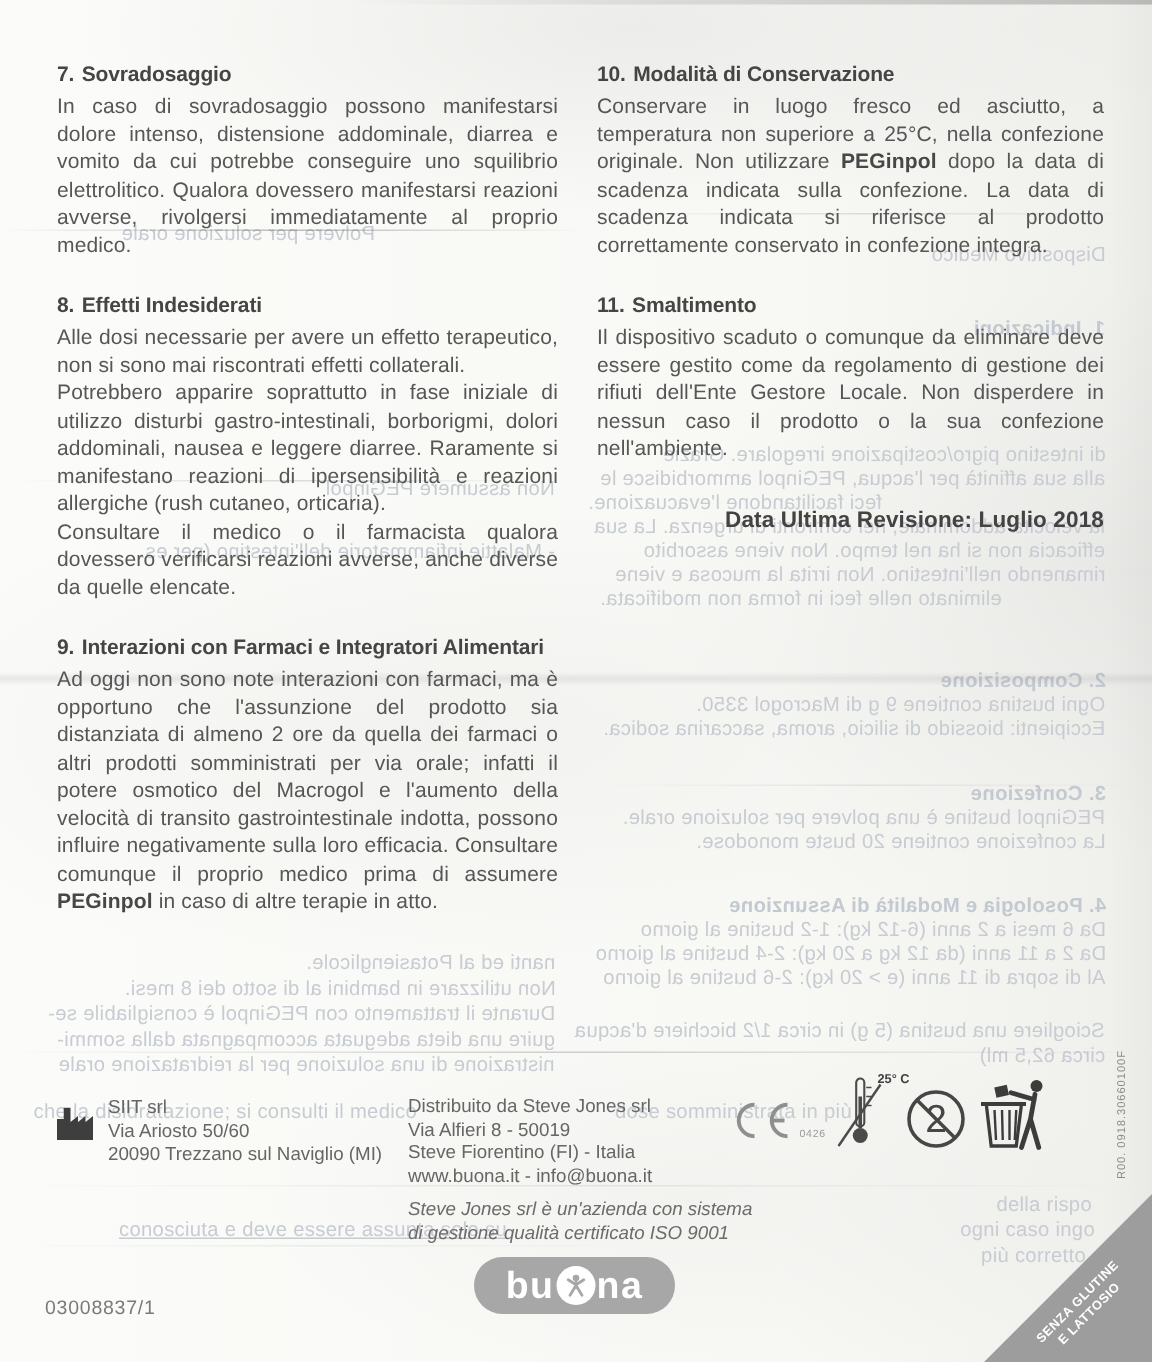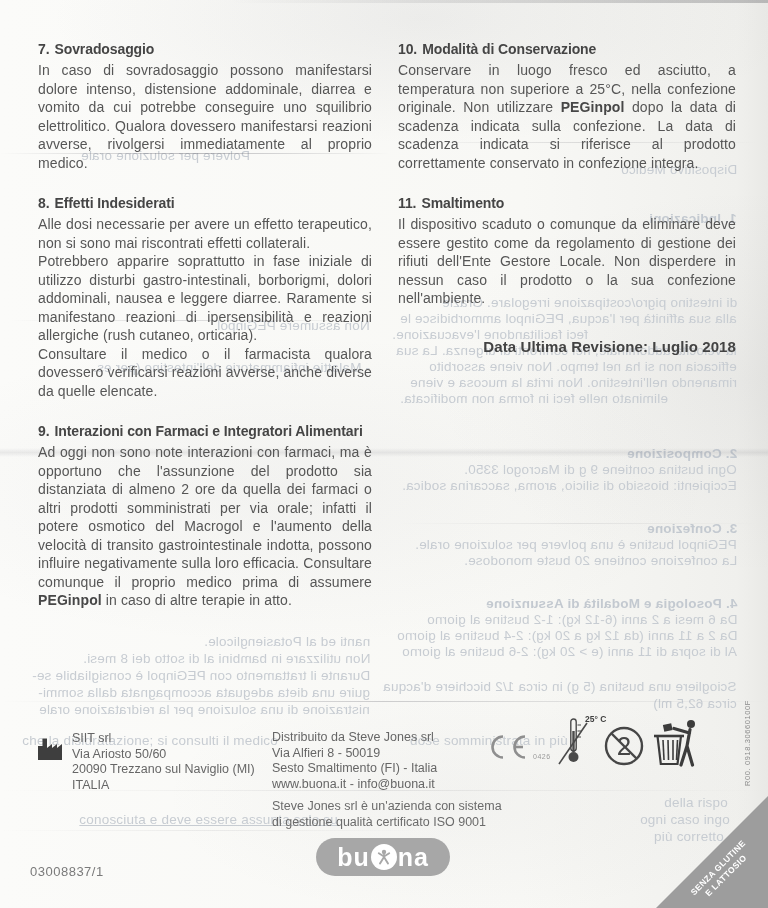--- a/index.html
+++ b/index.html
@@ -30,21 +30,21 @@
   .ghost.m{transform:scaleX(-1);}
   .ghost.gb{font-weight:700;color:#c3c9d0;}
   
   .crease{position:absolute;height:1px;
     background:linear-gradient(90deg,transparent,rgba(110,110,118,.45),transparent);}
   .crease-band{position:absolute;height:9px;
     background:linear-gradient(180deg,transparent,rgba(110,110,118,.12),transparent);}
   
   .ftxt{position:absolute;color:#666;font-size:12.5px;line-height:15.5px;}
   .ftxt .ln{white-space:nowrap;}
-  .note{color:#6b6b6b;}
+  .note{font-style:italic;color:#6b6b6b;}
   .mfr-icon{position:absolute;left:36px;top:736px;}
   .ce{position:absolute;left:486px;top:734px;width:60px;height:34px;}
   .ce .code{position:absolute;left:47px;top:19px;font-size:7px;color:#9a9a9a;letter-spacing:.5px;}
   .sr{position:absolute;width:1px;height:1px;overflow:hidden;clip:rect(0 0 0 0);}
   .thermo{position:absolute;left:556px;top:716px;}
   .thermo-label{position:absolute;left:585px;top:714px;font-size:8.5px;font-weight:700;color:#3f3f3f;white-space:nowrap;}
   .noreuse{position:absolute;left:601px;top:723px;}
   .trash{position:absolute;left:650px;top:719px;}
   .logo-pill{position:absolute;left:316px;top:838px;width:134px;height:38px;border-radius:20px;
     background:#a7a7a7;display:flex;align-items:center;justify-content:center;gap:0;}
@@ -143,27 +143,26 @@
 
   <div class="mfr-icon">
     <svg width="30" height="25" viewBox="0 0 30 25">
       <path fill="#3e3e3e" d="M2 24 V10 h4.5 V2.5 H11 V12 l5-4 v4 l5-4 v4 l5-4 V24 Z"></path>
     </svg>
   </div>
   <div class="ftxt" style="left:72px;top:731px;">
     <div class="ln">SIIT srl</div>
     <div class="ln">Via Ariosto 50/60</div>
     <div class="ln">20090 Trezzano sul Naviglio (MI)</div>
-    <div class="ln">ITALIA</div>
   </div>
 
   <div class="ftxt" style="left:272px;top:730px;">
     <div class="ln">Distribuito da Steve Jones srl</div>
     <div class="ln">Via Alfieri 8 - 50019</div>
-    <div class="ln">Sesto Smaltimento (FI) - Italia</div>
+    <div class="ln">Steve Fiorentino (FI) - Italia</div>
     <div class="ln">www.buona.it - info@buona.it</div>
   </div>
   <div class="ftxt note" style="left:272px;top:799px;">
     <div class="ln">Steve Jones srl è un'azienda con sistema</div>
     <div class="ln">di gestione qualità certificato ISO 9001</div>
   </div>
 
   <div class="ce">
     <span class="sr">CE</span>
     <svg width="46" height="26" viewBox="0 0 46 26">

